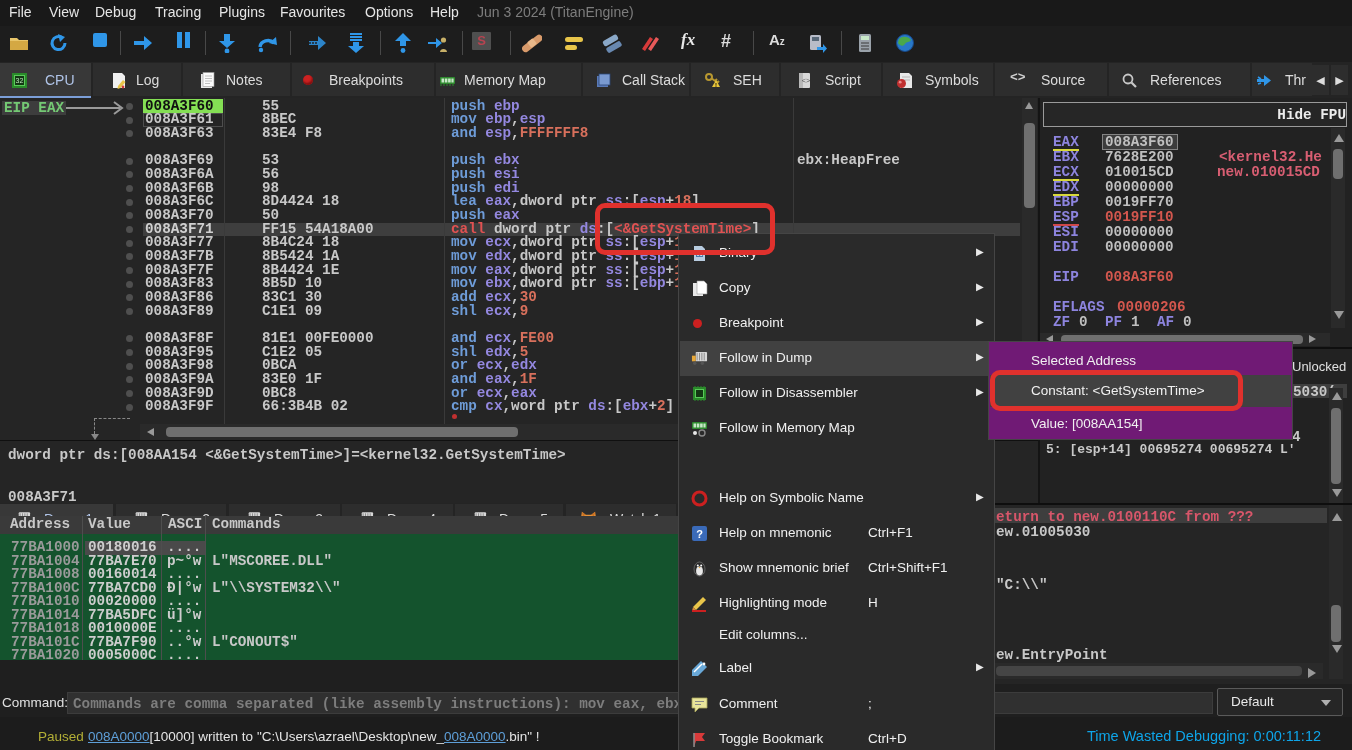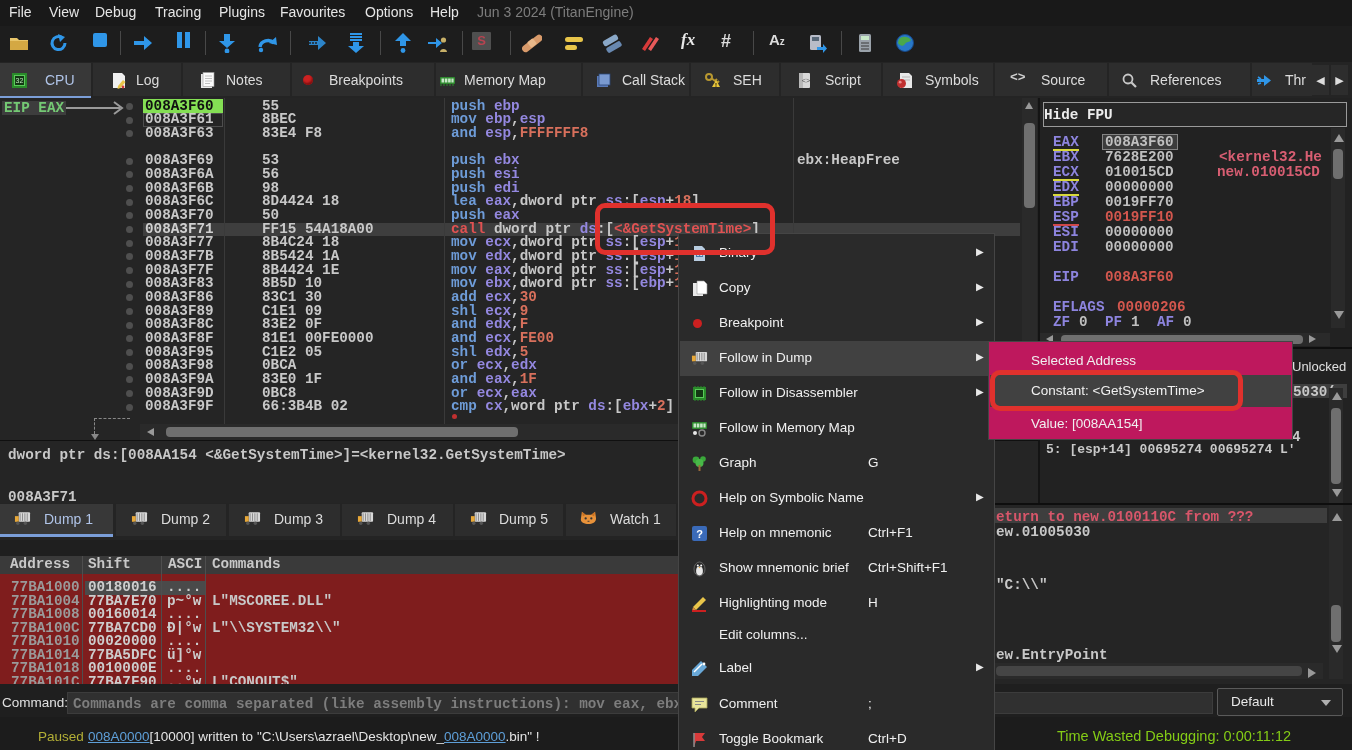--- a/index.html
+++ b/index.html
@@ -38,21 +38,21 @@
   .drow b.dt{position:absolute;left:126px;top:3.5px;width:7px;height:7px;border-radius:50%;background:#4f4f4f;}
   
   .sbtrack{position:absolute;background:#2a2a2a;}
   .sbthumb{position:absolute;background:#6f6f6f;border-radius:4px;}
   .sbarrow{position:absolute;color:#9a9a9a;font-size:10px;line-height:12px;text-align:center;}
   
   #infobox{left:0;top:440px;width:1040px;height:63px;background:#252525;border-top:1px solid #101010;}
   
   #dumptabs{left:0;top:503px;width:1040px;height:37px;background:#242424;}
   
-  #dumptable{left:0;top:556px;width:1040px;height:144px;background:#7f1d1d;font-size:14.3px;}
+  #dumptable{left:0;top:516px;width:1040px;height:144px;background:#14532d;font-size:14.3px;}
   .mrow{position:absolute;left:0;height:13.6px;line-height:13.4px;}
   .mrow i{position:absolute;top:0;font-style:normal;white-space:pre;
           font-family:"Liberation Mono",monospace;font-weight:bold;color:#cdcdcd;}
   
   #cmdbar{left:0;top:684px;width:1352px;height:33px;background:#1f1f1f;}
   
   #statusbar{left:0;top:717px;width:1352px;height:33px;background:#1c1c1c;font-size:13.5px;}
   
   #rpanel{left:1040px;top:98px;width:312px;height:586px;background:#222;}
   .rrow{position:absolute;font-size:14.3px;line-height:14px;}
@@ -65,21 +65,21 @@
   
   #ctxmenu{left:678px;top:233px;width:315px;height:517px;background:#2a2a2a;
            border:1px solid #454545;border-bottom:none;}
   .mi{position:absolute;left:1px;width:313px;height:35px;font-size:13.5px;color:#f0f0f0;}
   .mi .t{position:absolute;left:39px;top:9px;}
   .mi .sc{position:absolute;left:188px;top:9px;}
   .mi .ar{position:absolute;left:296px;top:10px;width:8px;height:14px;color:#e8e8e8;font-size:10px;}
   .mi .mic{position:absolute;left:11px;top:9px;width:17px;height:17px;}
   .mi.hl{background:#414141;}
   
-  #submenu{left:988px;top:341px;width:303px;height:97px;background:#be185d;border:1px solid #454545;}
+  #submenu{left:988px;top:341px;width:303px;height:97px;background:#701a75;border:1px solid #454545;}
   .smi{position:absolute;left:1px;width:301px;height:32px;font-size:13.5px;color:#f0f0f0;}
   .smi .t{position:absolute;left:41px;top:8px;}
   .smi.hl{background:#414141;}
   
   .redrect{position:absolute;border:5px solid #e0312d;border-radius:10px;}
 </style></head>
 <body>
 <div id="app">
 
   <div id="menubar" class="abs">
@@ -373,26 +373,20 @@
         <i class="ca">008A3F86</i>
         <i class="cb">83C1 30</i>
         <i class="ci"><m>add</m> <r>ecx</r>,<n>30</n></i>
       </div>
     <div class="drow" style="top:206.5px">
         <b class="dt"></b>
         <i class="ca">008A3F89</i>
         <i class="cb">C1E1 09</i>
         <i class="ci"><m>shl</m> <r>ecx</r>,<n>9</n></i>
       </div>
-    <div class="drow" style="top:220.2px">
-        <b class="dt"></b>
-        <i class="ca">008A3F8C</i>
-        <i class="cb">83E2 0F</i>
-        <i class="ci"><m>and</m> <r>edx</r>,<n>F</n></i>
-      </div>
     <div class="drow" style="top:233.9px">
         <b class="dt"></b>
         <i class="ca">008A3F8F</i>
         <i class="cb">81E1 00FE0000</i>
         <i class="ci"><m>and</m> <r>ecx</r>,<n>FE00</n></i>
       </div>
     <div class="drow" style="top:247.5px">
         <b class="dt"></b>
         <i class="ca">008A3F95</i>
         <i class="cb">C1E2 05</i>
@@ -505,21 +499,21 @@
         <span class="lbl" style="left:44px;top:7px">Watch 1</span>
       </div>
   </div>
 
   <div id="dumptable" class="abs">
     <div class="abs" style="left:0;top:0;width:1040px;height:18px;background:#3a3a3a"></div>
     <div class="abs" style="left:85px;top:25px;width:120px;height:13.6px;background:#4a4a4a"></div>
     <div class="abs" style="left:0;top:0;width:1040px;height:18px"></div>
     <div class="mrow" style="top:2px">
         <i style="left:10px;color:#c8c8c8">Address</i>
-        <i style="left:88px;color:#c8c8c8">Shift</i>
+        <i style="left:88px;color:#c8c8c8">Value</i>
         <i style="left:168px;color:#c8c8c8">ASCI</i>
         <i style="left:212px;color:#c8c8c8">Commands</i>
       </div>
     <div class="abs" style="left:82px;top:0;width:1px;height:144px;background:#4e4e4e"></div>
     <div class="abs" style="left:161px;top:0;width:1px;height:144px;background:#4e4e4e"></div>
     <div class="abs" style="left:205px;top:0;width:1px;height:144px;background:#4e4e4e"></div>
     <div class="mrow" style="top:25px">
         <i style="left:11px;color:#9a9a9a">77BA1000</i>
         <i style="left:88px">00180016</i>
         <i style="left:167px">....</i>
@@ -576,26 +570,26 @@
     </div>
     <div class="abs" style="left:1217px;top:4px;width:126px;height:28px;background:#262626;border:1px solid #5a5a5a;border-radius:2px;box-sizing:border-box">
       <span class="abs" style="left:13px;top:5px;font-size:13.5px;color:#e8e8e8">Default</span>
       <div class="abs" style="left:103px;top:11px;width:0;height:0;border-top:6px solid #b0b0b0;border-left:5px solid transparent;border-right:5px solid transparent"></div>
     </div>
   </div>
 
   <div id="statusbar" class="abs">
     <span class="abs" style="left:38px;top:12px;color:#b3af36">Paused</span>
     <span class="abs" style="left:88px;top:12px;color:#e4e4e4"><u style="color:#5e9fd8">008A0000</u>[10000] written to "C:\Users\azrael\Desktop\new_<u style="color:#5e9fd8">008A0000</u>.bin" !</span>
-    <span class="abs" style="left:1057px;top:11px;color:#84cc16;font-size:14.5px">Time Wasted Debugging: 0:00:11:12</span>
+    <span class="abs" style="left:1087px;top:11px;color:#0ea5e9;font-size:14.5px">Time Wasted Debugging: 0:00:11:12</span>
   </div>
 
   <div id="rpanel" class="abs">
     <div class="abs" style="left:3px;top:4px;width:304px;height:25px;border:1px solid #9a9a9a;box-sizing:border-box;background:#262626">
-      <i class="mono abs" style="left:0;top:4px;width:302px;text-align:left;font-size:14.3px;color:#ececec;font-style:normal">Hide FPU</i>
+      <i class="mono abs" style="left:0;top:4px;width:302px;text-align:right;font-size:14.3px;color:#ececec;font-style:normal">Hide FPU</i>
     </div>
     <div class="abs" style="left:62px;top:36px;width:76px;height:15.5px;background:#3c3c3c;border:1px solid #848484;box-sizing:border-box"></div>
     <div class="rrow" style="top:37px">
         <i class="rn" style="left:13px">EAX</i>
         <i class="rv" style="left:65px">008A3F60</i>
       </div>
     <div class="abs" style="left:13px;top:50.5px;width:26px;height:2px;background:#d8d83a"></div>
     <div class="rrow" style="top:52px">
         <i class="rn" style="left:13px">EBX</i>
         <i class="rv" style="left:65px">7628E200</i>
@@ -732,30 +726,20 @@
           <rect x="1" y="2" width="15" height="7" rx="1" fill="#2f8a2f"></rect>
           <rect x="2.5" y="3.5" width="2.6" height="4" fill="#c8e8c8"></rect>
           <rect x="5.8" y="3.5" width="2.6" height="4" fill="#c8e8c8"></rect>
           <rect x="9.1" y="3.5" width="2.6" height="4" fill="#c8e8c8"></rect>
           <rect x="12.4" y="3.5" width="2.2" height="4" fill="#c8e8c8"></rect>
           <circle cx="4" cy="13" r="2" fill="#e8e8e8"></circle>
           <circle cx="11" cy="13" r="3" fill="none" stroke="#888" stroke-width="1.4"></circle>
         </svg>
         <span class="t">Follow in Memory Map</span>
       </div>
-    <div class="mi" style="top:212px">
-        <svg class="mic" viewBox="0 0 17 17">
-          <circle cx="5" cy="5" r="3.4" fill="#3aa83a"></circle>
-          <circle cx="12" cy="4" r="2.8" fill="#3aa83a"></circle>
-          <circle cx="8.5" cy="8" r="4" fill="#48b848"></circle>
-          <rect x="7.5" y="10" width="2" height="6" fill="#9a6a3a"></rect>
-        </svg>
-        <span class="t">Graph</span>
-        <span class="sc">G</span>
-      </div>
     <div class="mi" style="top:247px">
         <svg class="mic" viewBox="0 0 17 17">
           <circle cx="8.5" cy="8.5" r="6.5" fill="none" stroke="#cc2020" stroke-width="3"></circle>
         </svg>
         <span class="t">Help on Symbolic Name</span>
         <span class="ar">▶</span>
       </div>
     <div class="mi" style="top:282px">
         <svg class="mic" viewBox="0 0 17 17">
           <rect x="1" y="1" width="15" height="15" rx="2" fill="#3a6ab8"></rect>

